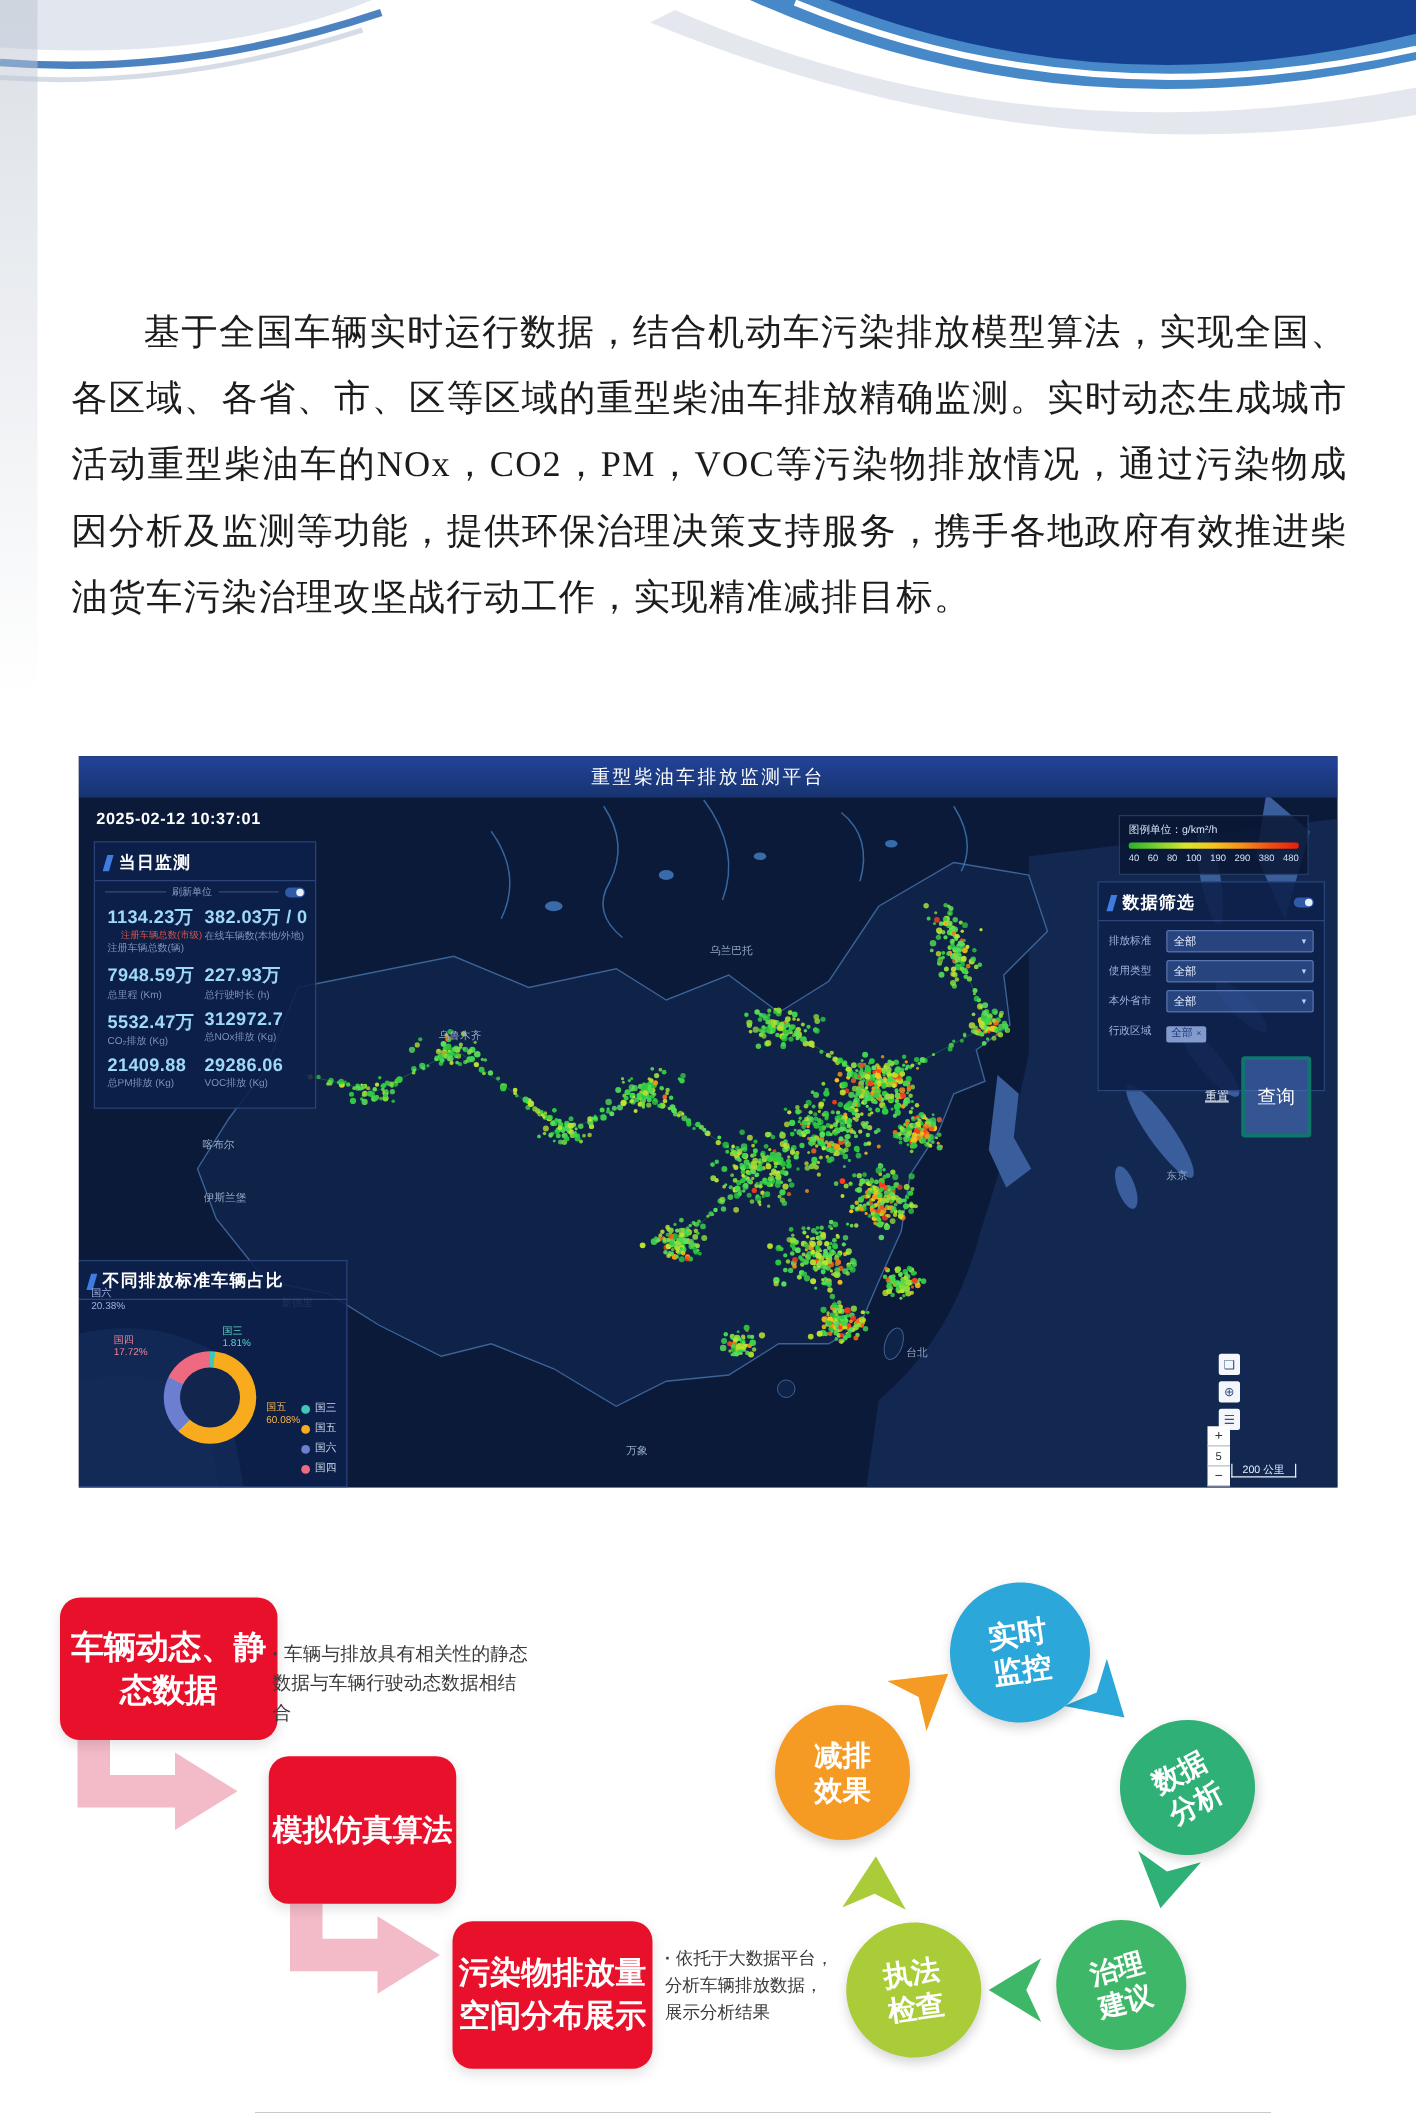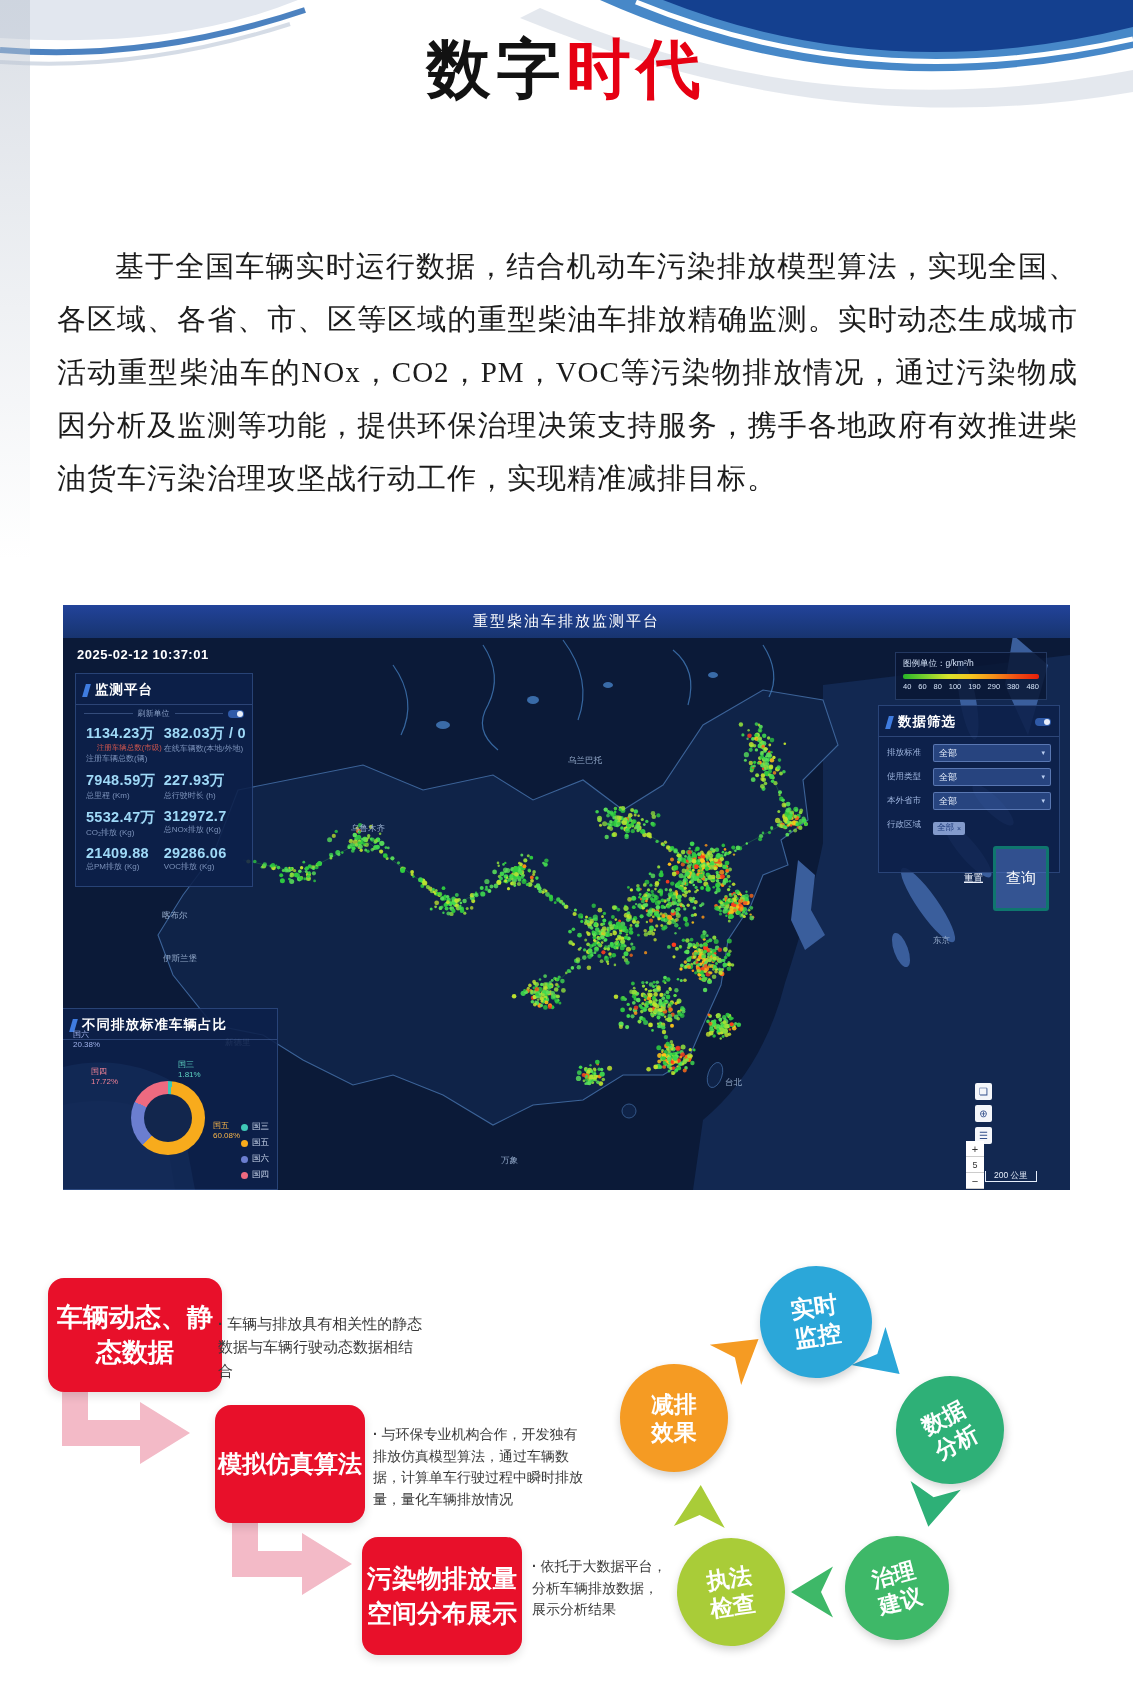--- a/index.html
+++ b/index.html
@@ -97,21 +97,20 @@
     <path d="M540,8 Q820,130 1133,70 L1133,92 Q830,145 520,18 Z" fill="#cdd5e0" opacity="0.55"></path>
     <path d="M600,0 Q850,112 1133,48 L1133,0 Z" fill="#4788c8"></path>
     <path d="M663,0 Q885,88 1133,27 L1133,0 Z" fill="#14408f"></path>
     <path d="M636,2 Q868,98 1133,39" fill="none" stroke="#ffffff" stroke-width="5"></path>
     <path d="M0,0 L298,0 Q175,50 0,38 Z" fill="#e2e7ef"></path>
     <path d="M0,50 Q150,62 305,10" fill="none" stroke="#2d6cb5" stroke-width="6" opacity="0.85"></path>
     <path d="M0,62 Q140,72 290,24" fill="none" stroke="#c3cddb" stroke-width="4" opacity="0.7"></path>
   </svg>
   <div class="left-fade"></div>
 
-  <div class="title1"><span>数字</span><span class="red">时代</span></div>
 
   <div class="intro">基于全国车辆实时运行数据，结合机动车污染排放模型算法，实现全国、各区域、各省、市、区等区域的重型柴油车排放精确监测。实时动态生成城市活动重型柴油车的NOx，CO2，PM，VOC等污染物排放情况，通过污染物成因分析及监测等功能，提供环保治理决策支持服务，携手各地政府有效推进柴油货车污染治理攻坚战行动工作，实现精准减排目标。</div>
 
   <div class="dash">
     <svg class="map" id="mapsvg" width="1007" height="585" viewBox="0 0 1007 585">
       <rect x="0" y="0" width="1007" height="585" fill="#0b1a38"></rect>
       <path d="M760,80 L1007,50 L1007,585 L630,585 L640,515 Q700,465 722,378 Q748,298 760,238 Z" fill="#122851"></path>
       <path d="M0,462 Q60,448 112,478 L132,585 L0,585 Z" fill="#35609e"></path>
       <path d="M0,500 Q55,488 100,512 L112,585 L0,585 Z" fill="#4a79b5" opacity="0.8"></path>
 
@@ -2236,21 +2235,21 @@
     </svg>
 
     <div class="dash-head">
         <span>重型柴油车排放监测平台</span>
       </div>
     <div class="timestamp">2025-02-12 10:37:01</div>
 
     <div class="panel" style="left:12px;top:68px;width:178px;height:214px;">
       <div class="ptitle">
         <span class="quote"></span>
-        <span>监测平台</span>
+        <span>当日监测</span>
       </div>
       <div class="mon-sub">
         <span class="ln"></span>
           <span>刷新单位</span>
           <span class="ln"></span>
         <span class="toggle"></span>
       </div>
       <div class="stats" id="stats">
           <div class="stat">
             <div class="v">1134.23万</div>
@@ -2425,21 +2424,20 @@
       <span>车辆动态、静态数据</span>
     </div>
   <div class="rbox" style="left:215px;top:1405px;width:150px;height:118px;font-size:24px;">
       <span>模拟仿真算法</span>
     </div>
   <div class="rbox" style="left:362px;top:1537px;width:160px;height:118px;font-size:25px;line-height:1.4;">
       <span>污染物排放量空间分布展示</span>
     </div>
 
   <div class="bullet" style="left:218px;top:1312px;width:205px;font-size:15px;"><span>车辆与排放具有相关性的静态数据与车辆行驶动态数据相结合</span></div>
-  <div class="bullet" style="left:373px;top:1424px;width:212px;font-size:14px;"><span>与环保专业机构合作，开发独有排放仿真模型算法，通过车辆数据，计算单车行驶过程中瞬时排放量，量化车辆排放情况</span></div>
   <div class="bullet" style="left:532px;top:1556px;width:135px;font-size:14px;"><span>依托于大数据平台，分析车辆排放数据，展示分析结果</span></div>
 
   <div id="cycle">
       <div class="cycle-circle" style="left: 760px; top: 1266px; height: 112px; width: 112px; background: rgb(43, 167, 217); font-size: 23.52px; transform: rotate(-8deg);">实时
 监控</div>
       <div class="cycle-circle" style="left: 896px; top: 1376px; height: 108px; width: 108px; background: rgb(46, 176, 119); font-size: 22.68px; transform: rotate(-28deg);">数据
 分析</div>
       <div class="cycle-circle" style="left: 845px; top: 1536px; height: 104px; width: 104px; background: rgb(62, 184, 104); font-size: 21.84px; transform: rotate(-15deg);">治理
 建议</div>
       <div class="cycle-circle" style="left: 677px; top: 1538px; height: 108px; width: 108px; background: rgb(169, 204, 56); font-size: 22.68px; transform: rotate(-8deg);">执法

